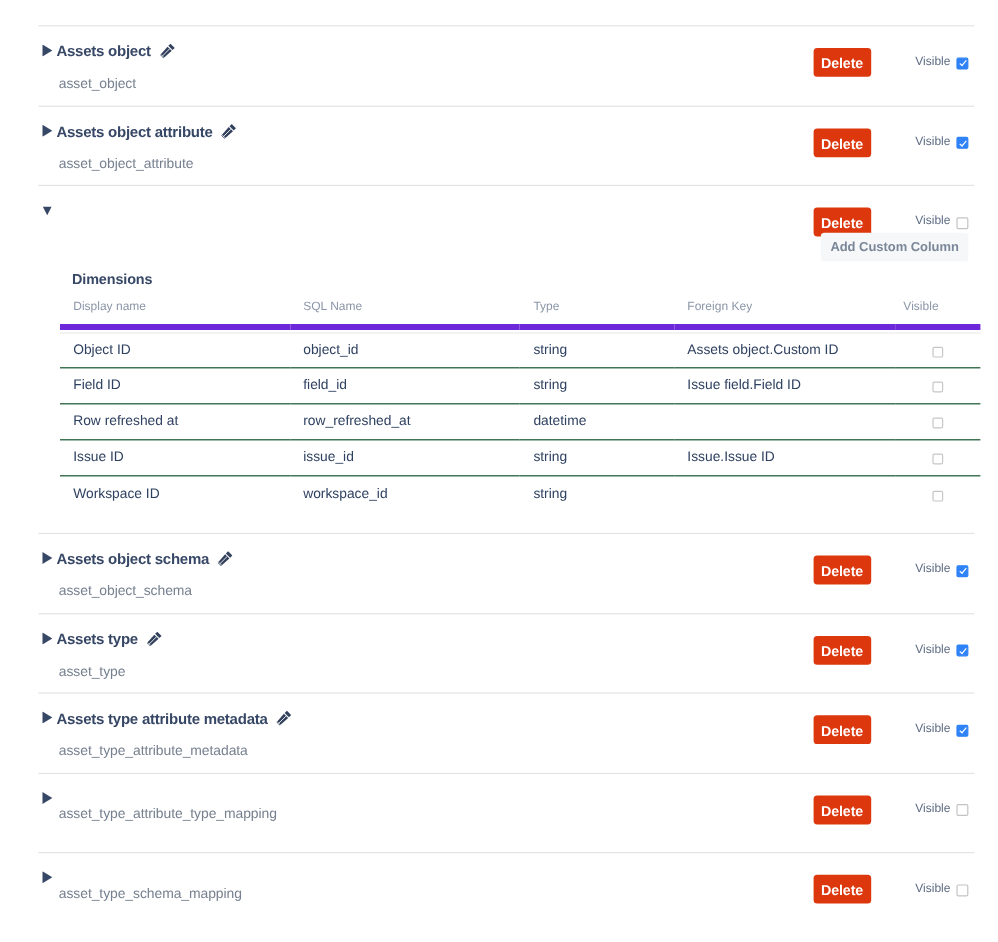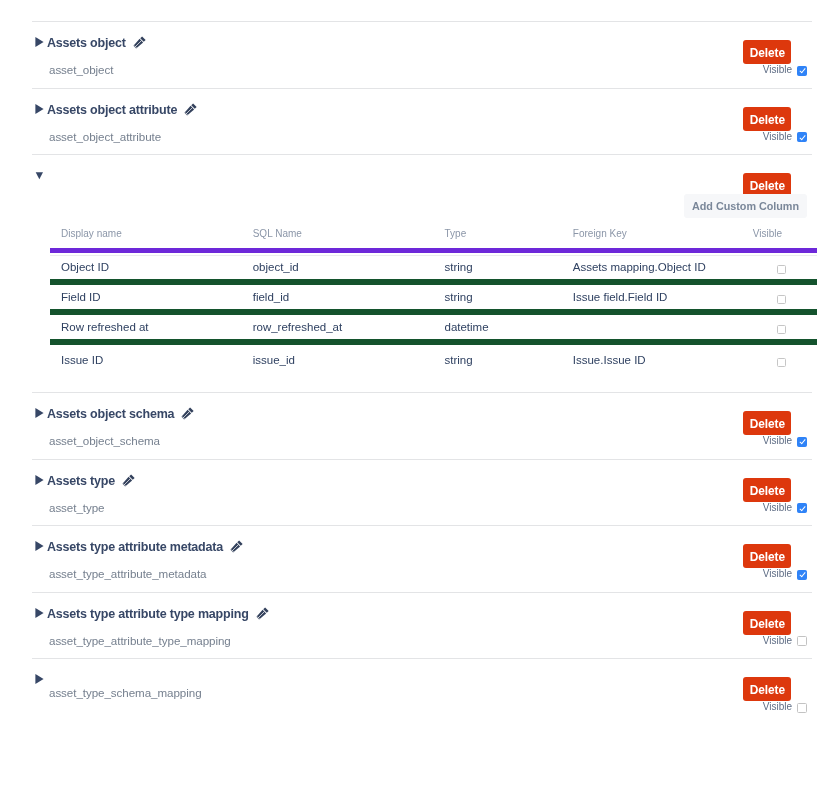--- a/index.html
+++ b/index.html
@@ -18,21 +18,21 @@
   .trow.collapsed{height:66.5px;}
   .hdr{display:flex;align-items:flex-start;padding-top:14px;position:relative;padding-left:3px;}
   .caret{width:9px;height:10px;flex:none;margin-top:1px;margin-right:3px;}
   .caret svg{display:block;}
   .names{flex:0 1 auto;min-width:0;}
   .title-line{display:flex;align-items:flex-start;height:14px;}
   .tname{font-size:12.5px;font-weight:bold;color:#374766;line-height:14px;white-space:nowrap;letter-spacing:-0.2px;}
   .pencil{width:13px;height:13px;margin-left:7px;flex:none;margin-top:0px;}
   .pencil svg{display:block;}
   .sqlname{font-size:11.6px;color:#76808f;margin-top:13px;margin-left:2px;line-height:13px;white-space:nowrap;letter-spacing:-0.06px;}
-  .right{position:absolute;right:4px;top:18px;display:flex;align-items:center;flex-direction:column;}
+  .right{position:absolute;right:4px;top:18px;display:flex;}
   .del{background:#dd380d;color:#fff;border:none;border-radius:3px;font-family:"Liberation Sans",sans-serif;
        font-size:11.9px;font-weight:bold;padding:0;width:48px;height:24px;cursor:pointer;line-height:26px;
        position:relative;left:1px;text-align:center;letter-spacing:-0.1px;}
   .vis{display:flex;align-items:center;margin-left:38px;}
   .vislabel{font-size:10px;color:#5e6c84;margin-right:5px;line-height:12px;}
   .cb{-webkit-appearance:none;appearance:none;width:10px;height:10px;margin:0;cursor:pointer;
       border:1px solid #c3c3c3;border-radius:1.5px;background:#fff;box-sizing:border-box;display:block;
       position:relative;top:0.5px;margin-right:1px;}
   .cb:checked{background:#2f83f7;border-color:#2f83f7;}
   .cb:checked::after{content:"";position:absolute;left:2.6px;top:0.6px;width:2.0px;height:5.2px;
@@ -43,21 +43,21 @@
   .addcol-wrap{display:flex;justify-content:flex-end;margin-top:14px;padding-right:10px;}
   .addcol{background:#f6f7f9;color:#7a8799;border:none;border-radius:3px;font-family:"Liberation Sans",sans-serif;
           font-size:10.8px;font-weight:bold;height:24px;width:123px;cursor:pointer;line-height:24px;
           text-align:center;padding:0;letter-spacing:-0.02px;}
   .sectitle{font-size:12px;font-weight:bold;color:#374766;margin-top:8px;line-height:14px;padding-left:10px;letter-spacing:-0.1px;}
   table.dims{border-collapse:separate;border-spacing:0;width:100%;margin-top:9px;table-layout:fixed;box-sizing:border-box;}
   table.dims th,table.dims td{box-sizing:border-box;}
   table.dims th{font-size:10px;font-weight:normal;color:#8b96a8;text-align:left;padding:1px 0 9px 11px;
       border-bottom:5px solid #6d28d9;letter-spacing:0.01px;}
   table.dims td{font-size:11.5px;color:#2f4161;padding:0 0 1px 11px;height:30.0px;
-      border-bottom:6px solid #14532d;vertical-align:middle;}
+      border-bottom:1px solid #14532d;vertical-align:middle;}
   table.dims tbody tr:last-child td{border-bottom:none;}
   table.dims th.c-vis, table.dims td.c-vis{text-align:center;padding-left:0;}
   table.dims th.c-vis{padding-right:28px;}
   table.dims tbody tr:nth-child(2) td{border-top:1px solid #ebebee;}
   table.dims td.spacer{height:2px;border:none;padding:0;}
   .col-display{width:191.7px;} .col-sql{width:191.8px;} .col-type{width:128.3px;}
   .col-fk{width:184.2px;} .col-vis{width:71px;}
   .rowcb{-webkit-appearance:none;appearance:none;width:9px;height:9px;margin:0;cursor:pointer;
       vertical-align:middle;position:relative;top:2px;
       border:1px solid #c6c6c6;border-radius:1.5px;background:#fff;box-sizing:border-box;display:inline-block;}
@@ -150,39 +150,40 @@
         <label class="vis">
           <span class="vislabel">Visible</span>
           <input type="checkbox" class="cb" style="">
         </label>
       </div>
     </div>
   <div class="expanded-body">
     <div class="addcol-wrap">
       <button class="addcol">Add Custom Column</button>
     </div>
+    <div class="sectitle">Dimensions</div>
     <table class="dims">
       <thead>
         <tr>
           <th class="col-display">Display name</th>
           <th class="col-sql">SQL Name</th>
           <th class="col-type">Type</th>
           <th class="col-fk">Foreign Key</th>
           <th class="col-vis c-vis">Visible</th>
         </tr>
       </thead>
       <tbody>
         <tr>
                 <td class="spacer" colspan="5"></td>
               </tr>
       <tr>
     <td>Object ID</td>
     <td>object_id</td>
     <td>string</td>
-    <td>Assets mapping.Object ID</td>
+    <td>Assets object.Custom ID</td>
     <td class="c-vis">
       <input type="checkbox" class="rowcb" style="">
     </td>
   </tr>
               <tr>
     <td>Field ID</td>
     <td>field_id</td>
     <td>string</td>
     <td>Issue field.Field ID</td>
     <td class="c-vis">
@@ -200,20 +201,29 @@
   </tr>
               <tr>
     <td>Issue ID</td>
     <td>issue_id</td>
     <td>string</td>
     <td>Issue.Issue ID</td>
     <td class="c-vis">
       <input type="checkbox" class="rowcb" style="">
     </td>
   </tr>
+              <tr>
+    <td>Workspace ID</td>
+    <td>workspace_id</td>
+    <td>string</td>
+    <td></td>
+    <td class="c-vis">
+      <input type="checkbox" class="rowcb" style="">
+    </td>
+  </tr>
             </tbody>
     </table>
   </div>
       </div>
       <div class="trow collapsed">
     <div class="hdr">
       <span class="caret">
         <svg width="9" height="10" viewBox="0 0 9 10">
               <use href="#ic-caret-right"></use>
             </svg>
@@ -293,28 +303,20 @@
     </div>
   </div>
       <div class="trow collapsed">
     <div class="hdr">
       <span class="caret">
         <svg width="9" height="10" viewBox="0 0 9 10">
               <use href="#ic-caret-right"></use>
             </svg>
       </span>
       <div class="names">
-        <div class="title-line">
-          <span class="tname">Assets type attribute type mapping</span>
-          <span class="pencil">
-            <svg width="13" height="13" viewBox="0 0 24 24">
-                  <use href="#ic-pencil"></use>
-                </svg>
-          </span>
-        </div>
         <div class="sqlname">asset_type_attribute_type_mapping</div>
       </div>
       <div class="right">
         <button class="del">Delete</button>
         <label class="vis">
           <span class="vislabel">Visible</span>
           <input type="checkbox" class="cb" style="">
         </label>
       </div>
     </div>

